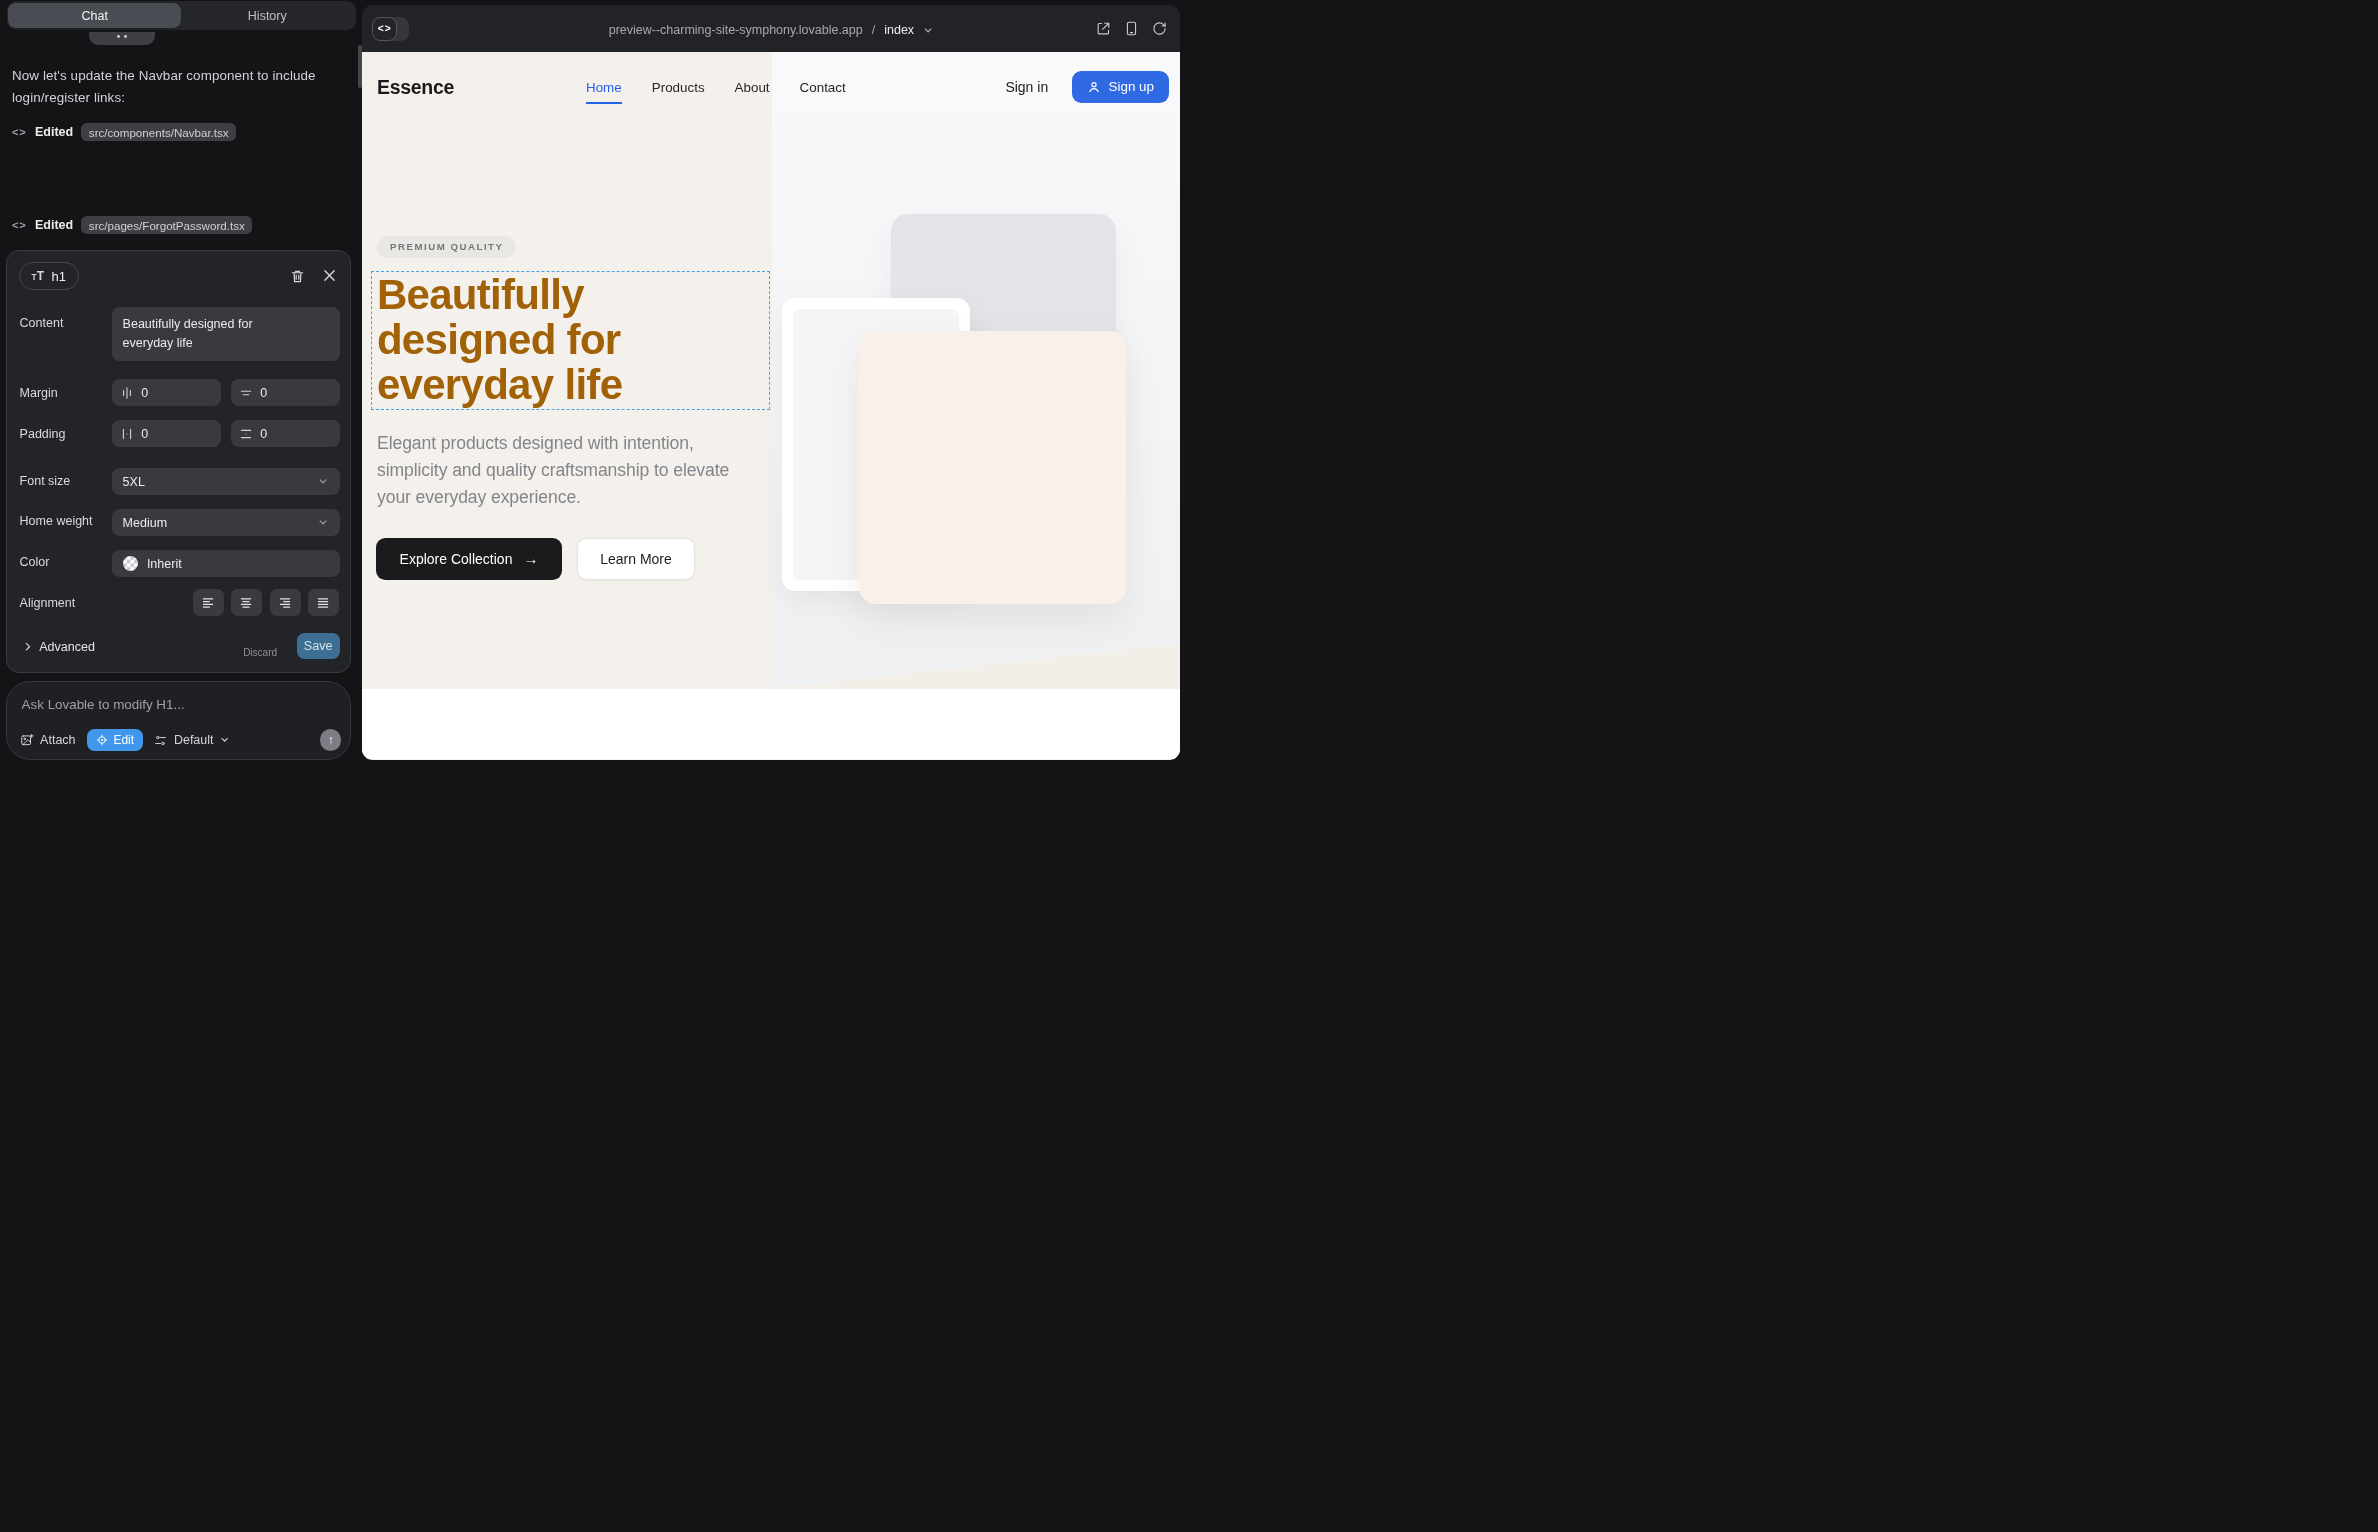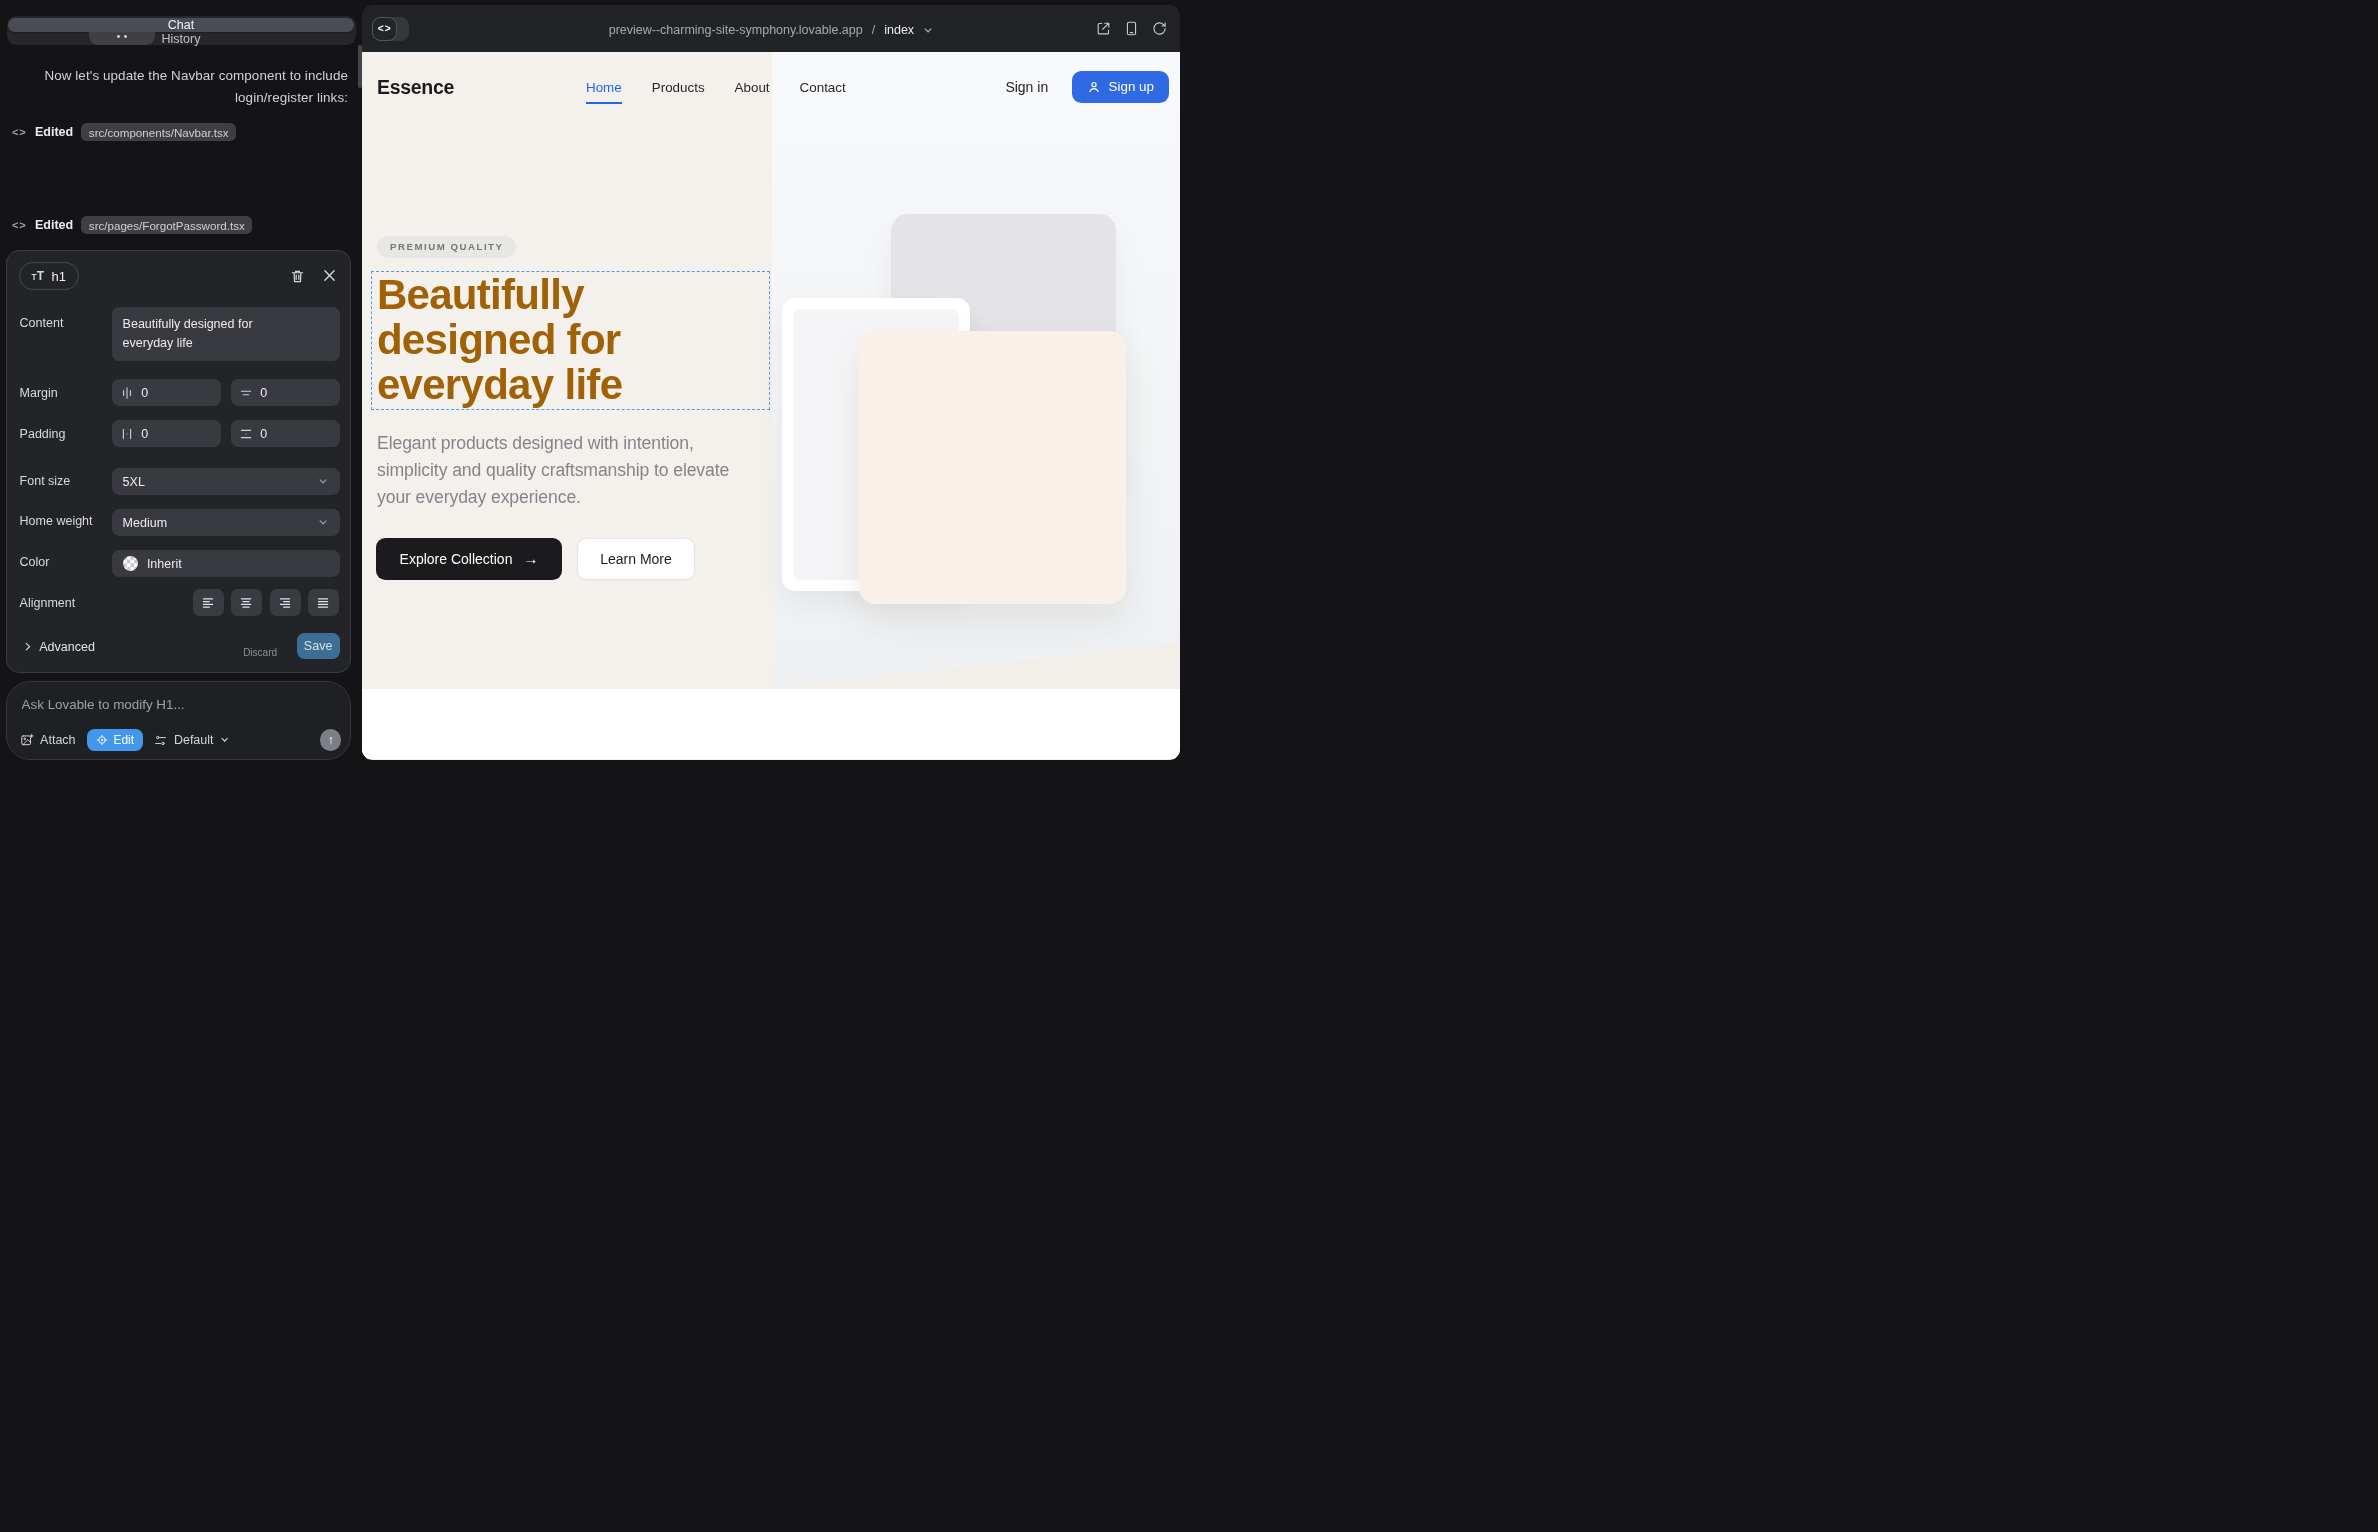--- a/index.html
+++ b/index.html
@@ -8,39 +8,39 @@
     background:#141417;
     font-family:"Liberation Sans", sans-serif;
     overflow:hidden;
     -webkit-font-smoothing:antialiased;
   }
   #app { position:relative; width:1189px; height:766px; }
   svg { display:block; }
 
   
   .tabs {
-    position:absolute; top:16px; left:6.5px; width:349px; height:29px;
-    background:#26272c; border-radius:9.3px; display:flex; padding:1.9px;flex-direction:column;
+    position:absolute; top:1px; left:6.5px; width:349px; height:29px;
+    background:#26272c; border-radius:9.3px; display:flex; padding:1.9px;
   }
   .tab {
     flex:1; display:flex; align-items:center; justify-content:center;
     font-size:12.5px; color:#bfc0c6; border-radius:7.4px; cursor:default;
   }
   .tab.active { background:#4a4c53; color:#f4f4f5; box-shadow:0 0.9px 1.9px rgba(0,0,0,.3); }
 
   .scroll-pill {
     position:absolute; top:32px; left:89px; width:66px; height:13px;
     background:#3f4046; border-radius:0 0 9.3px 9.3px;
     display:flex; align-items:flex-start; justify-content:center; gap:4.6px; padding-top:2.8px;
   }
   .scroll-pill i { width:2.8px; height:2.8px; border-radius:50%; background:#cdced2; }
 
   .msg {
     position:absolute; left:12px; width:336px;
-    font-size:13.4px; line-height:22px; color:#d2d3d7; letter-spacing:0.1px;text-align:right;
+    font-size:13.4px; line-height:22px; color:#d2d3d7; letter-spacing:0.1px;
   }
   .edited-row {
     position:absolute; left:12px; display:flex; align-items:center; gap:8.3px; height:20.4px;
   }
   .code-glyph { font-size:11px; color:#9fa0a6; letter-spacing:0.9px; font-weight:700; }
   .edited-label { font-size:12.5px; font-weight:700; color:#ececee; }
   .file-chip {
     background:#3e3f45; color:#cfd0d5; font-size:11.6px;
     padding:2.8px 7.4px; border-radius:5.6px; white-space:nowrap;
   }

